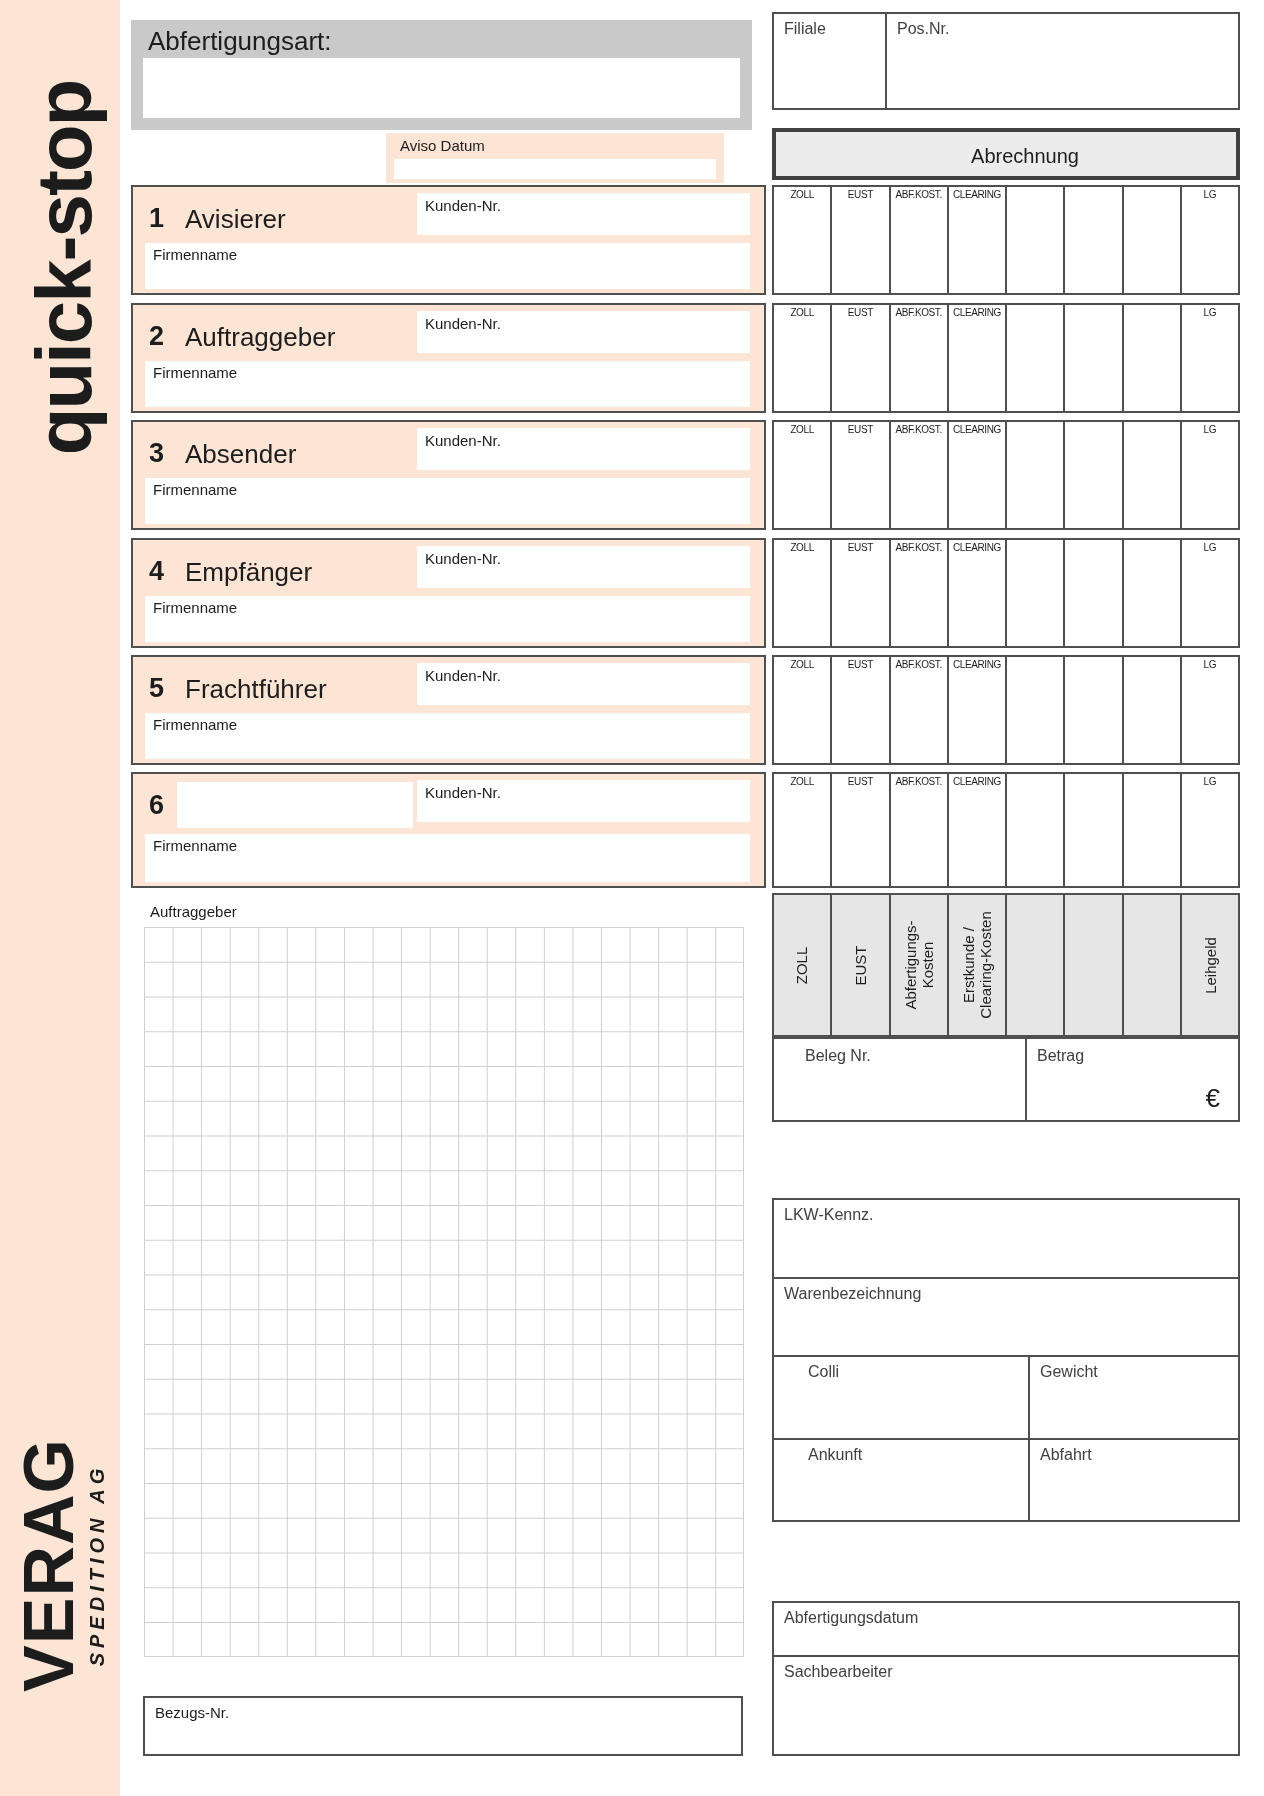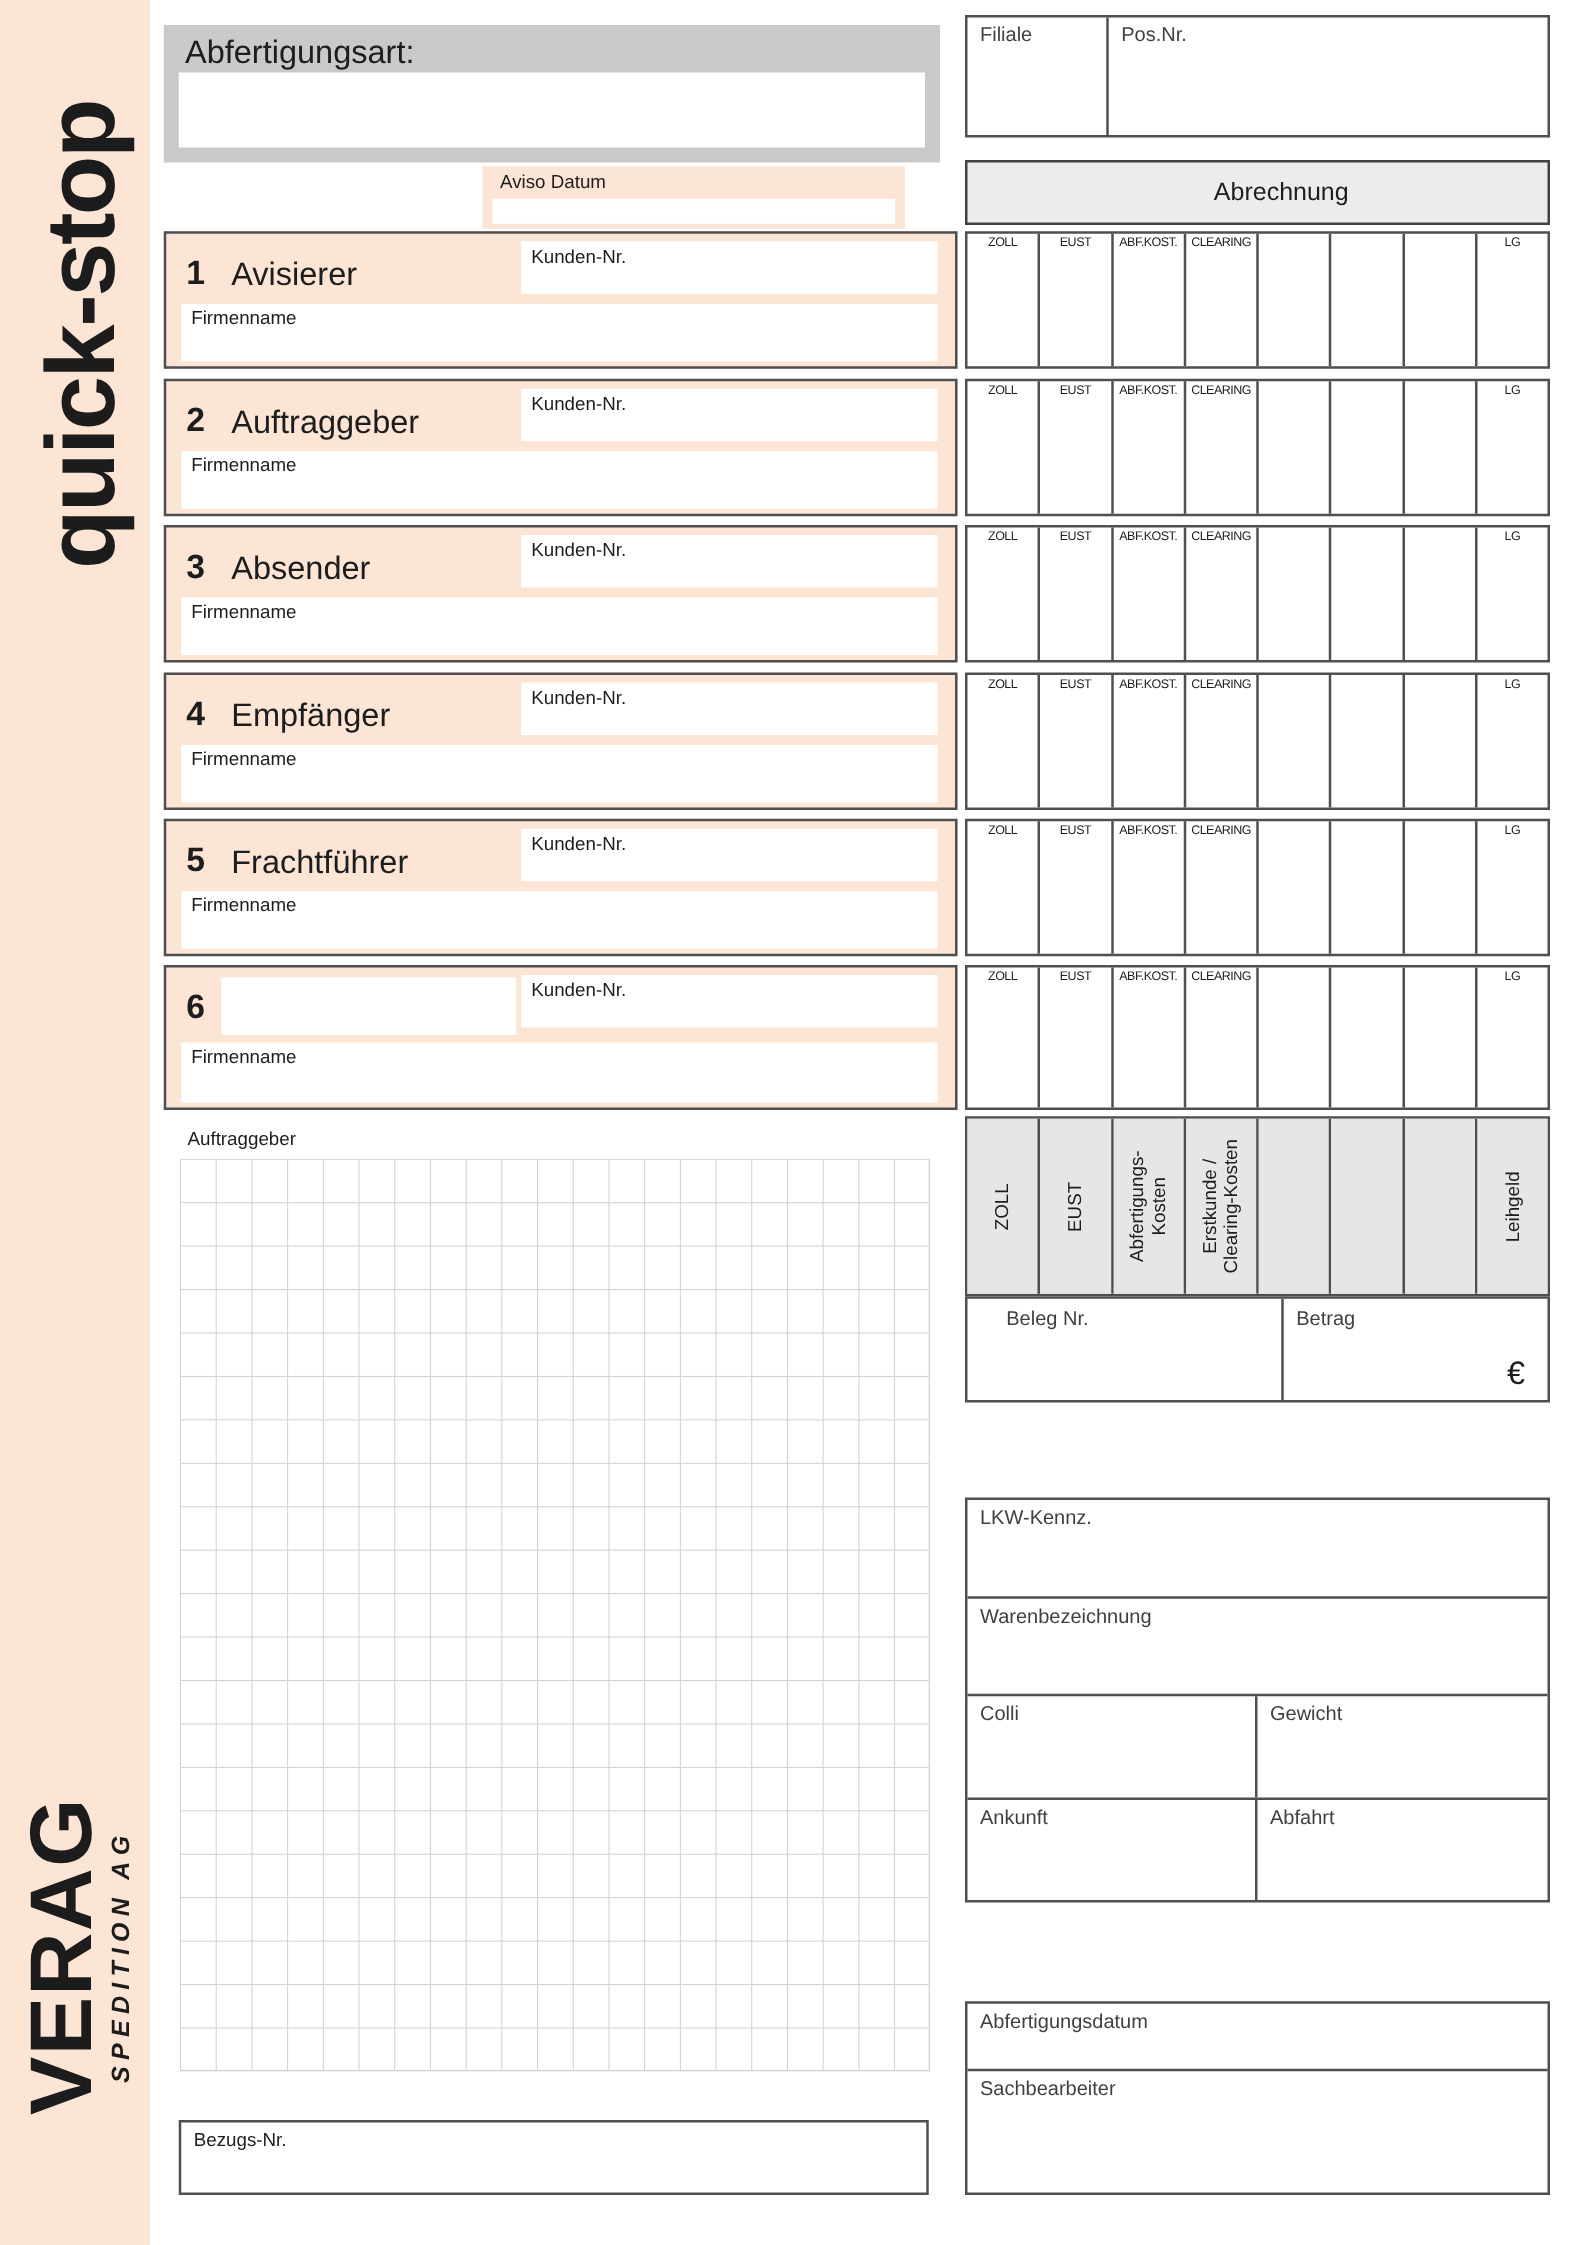--- a/index.html
+++ b/index.html
@@ -44,21 +44,21 @@
   .section .firmen{position:absolute;left:12px;top:56px;width:605px;height:46px;background:#fff;}
   .st5 .firmen{top:60px;height:48px;}
   .section .firmen .lbl{position:absolute;left:8px;top:3px;}
   .section .role-input{position:absolute;left:44px;top:8px;width:236px;height:46px;background:#fff;}
   
   .filiale{left:772px;top:12px;width:468px;height:98px;display:flex;}
   .filiale .c1{width:111px;border-right:2px solid #4f4f4f;position:relative;}
   .filiale .c2{flex:1;position:relative;}
   .filiale .lbl16{position:absolute;left:10px;top:6px;}
   .abr-head{left:772px;top:128px;width:468px;height:52px;background:var(--light-gray,#ececec);
-    border:2px solid #404040;text-align:center;line-height:48px;font-size:20px;padding-left:38px;}
+    border:4px solid #404040;text-align:center;line-height:48px;font-size:20px;padding-left:38px;}
   .abr-row{left:772px;width:468px;border:2px solid #4f4f4f;background:#fff;display:flex;}
   .abr-cell{flex:1;border-right:2px solid #4f4f4f;position:relative;}
   .abr-cell:last-child{border-right:none;}
   .abr-cell .cl{position:absolute;top:2px;left:0;right:0;text-align:center;
     font-size:10px;letter-spacing:-0.4px;white-space:nowrap;}
   .abr-footer{left:772px;top:893px;width:468px;height:144px;border:2px solid #4f4f4f;background:#fff;display:flex;}
   .abr-footer .fcell{flex:1;border-right:2px solid #4f4f4f;background:var(--footer-gray,#e6e6e6);position:relative;}
   .abr-footer .fcell:last-child{border-right:none;}
   .rot-wrap{position:absolute;inset:0;display:flex;align-items:center;justify-content:center;}
   .rot{transform:rotate(-90deg);white-space:nowrap;text-align:center;font-size:15px;line-height:17px;}
@@ -74,21 +74,21 @@
     background-image:
       linear-gradient(to right,#cfcfcf 1px,transparent 1px),
       linear-gradient(to bottom,#cfcfcf 1px,transparent 1px);
     background-size:28.57px 34.76px;
     border-right:1px solid #cfcfcf;border-bottom:1px solid #cfcfcf;
   }
   
   .lkw{left:772px;top:1198px;width:468px;height:324px;border:2px solid #4f4f4f;display:flex;flex-direction:column;}
   .lkw .row{position:relative;border-bottom:2px solid #4f4f4f;}
   .lkw .row:last-child{border-bottom:none;}
-  .lkw .r1{height:77px;}.lkw .r2{height:76px;}.lkw .r3{height:76px;flex:1;display:flex;}
+  .lkw .r1{height:77px;}.lkw .r2{height:76px;}.lkw .r3{height:76px;flex:1;display:flex;padding-left:24px;}
   .lkw .half{position:relative;}
   .lkw .half.left{width:230px;border-right:2px solid #4f4f4f;}
   .lkw .half.right{flex:1;}
   .lkw .lbl16{position:absolute;left:10px;top:6px;}
   
   .proc{left:772px;top:1601px;width:468px;height:155px;border:2px solid #4f4f4f;display:flex;flex-direction:column;justify-content:center;}
   .proc .r1{height:52px;border-bottom:2px solid #4f4f4f;position:relative;}
   .proc .r2{flex:1;position:relative;}
   .proc .lbl16{position:absolute;left:10px;top:6px;}
   

